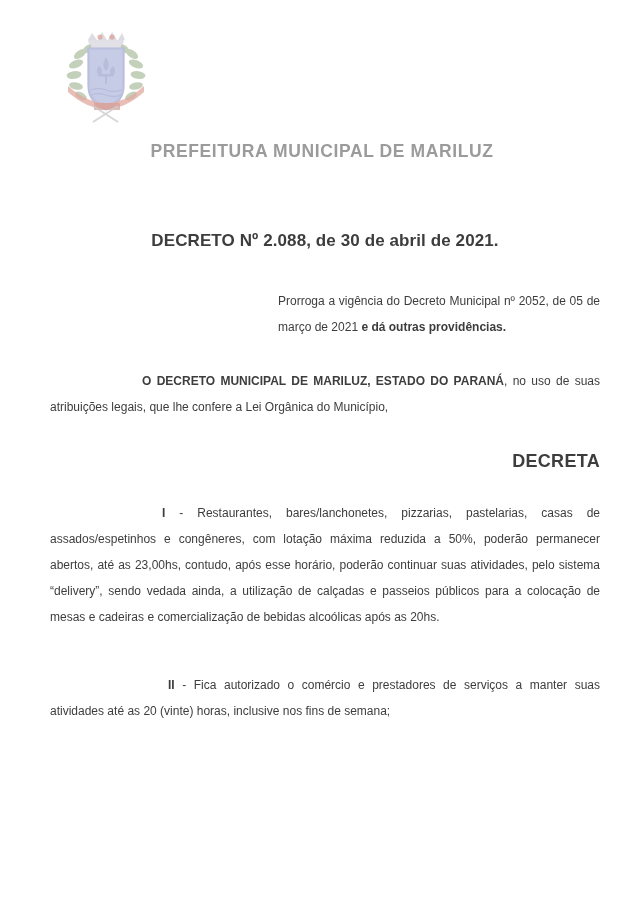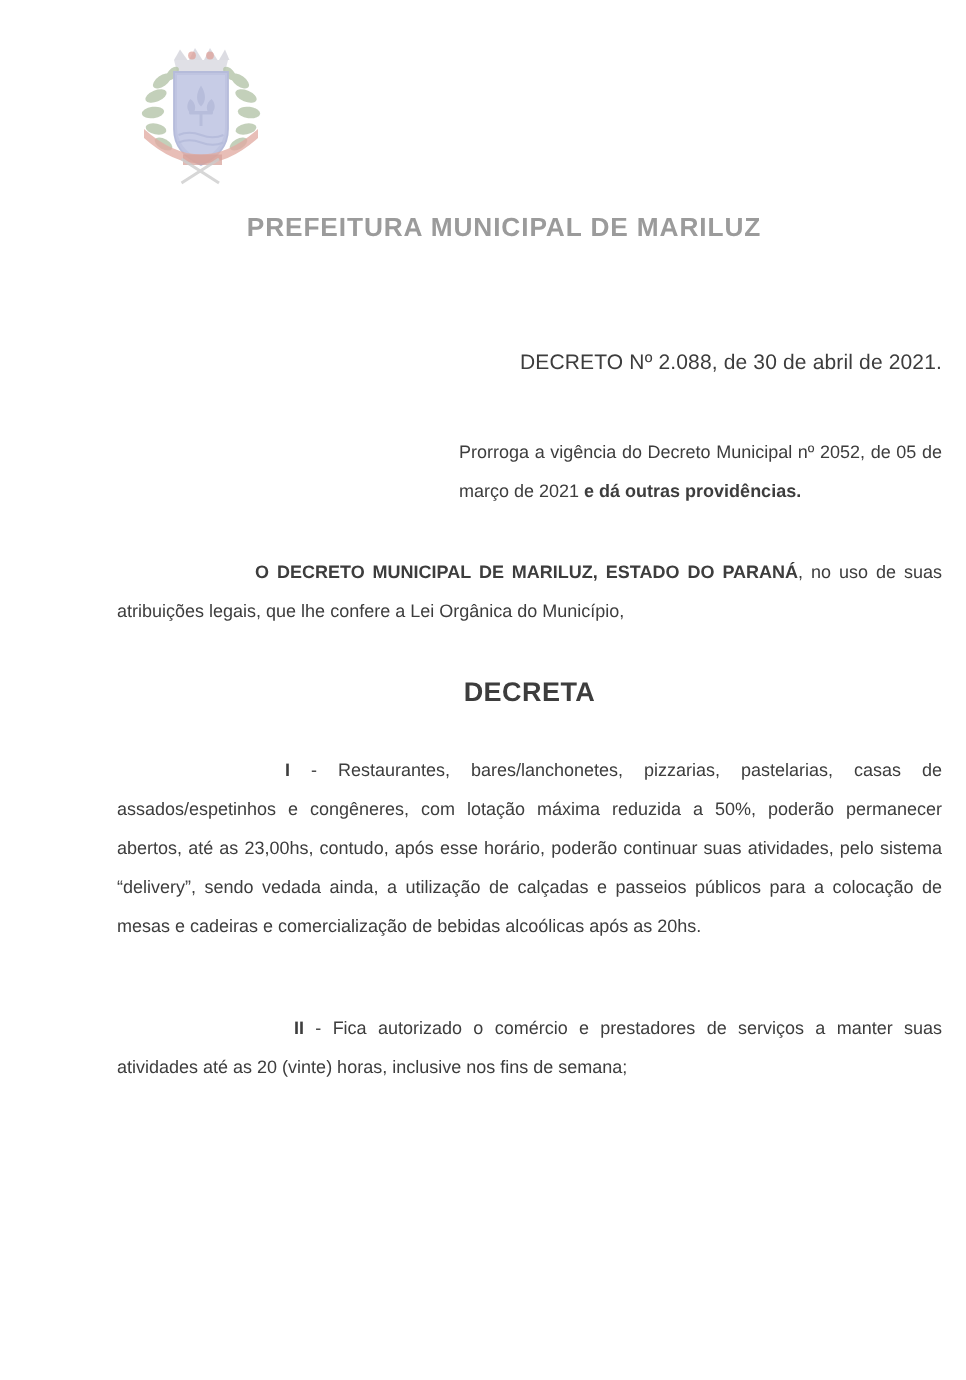--- a/index.html
+++ b/index.html
@@ -15,21 +15,20 @@
     overflow: hidden;
     font-family: "Liberation Sans", sans-serif;
     color: #3a3a3a;
     -webkit-font-smoothing: antialiased;
   }
 
   .page {
     position: absolute;
     inset: 0;
     background: #fff;
-    margin-left: 28px;
   }
 
   
   .crest-wrap {
     position: absolute;
     left: 60px;
     top: 24px;
     width: 92px;
     height: 100px;
     opacity: .55;
@@ -71,43 +70,43 @@
   p {
     margin: 0;
     font-size: 12px;
     line-height: 26px;
     text-align: justify;
     text-justify: inter-word;
     color: #3d3d3d;
   }
 
   .decree-no {
-    font-weight: normal;
-    font-size: 14px;
-    text-align: right;
+    font-weight: bold;
+    font-size: 17px;
+    text-align: center;
     letter-spacing: .1px;
   }
 
   .ementa {
     margin-top: 34px;
     margin-left: 228px;
     width: 322px;
     text-align: justify;
   }
   .ementa b { font-weight: bold; }
 
   .preamble {
     margin-top: 28px;
     text-indent: 92px;
   }
   .preamble b { font-weight: bold; }
 
   .decreta {
     margin-top: 28px;
-    text-align: center;
+    text-align: right;
     font-weight: bold;
     font-size: 18px;
     letter-spacing: .3px;
   }
 
   .art {
     margin-top: 30px;
     text-indent: 74px;
   }
 

